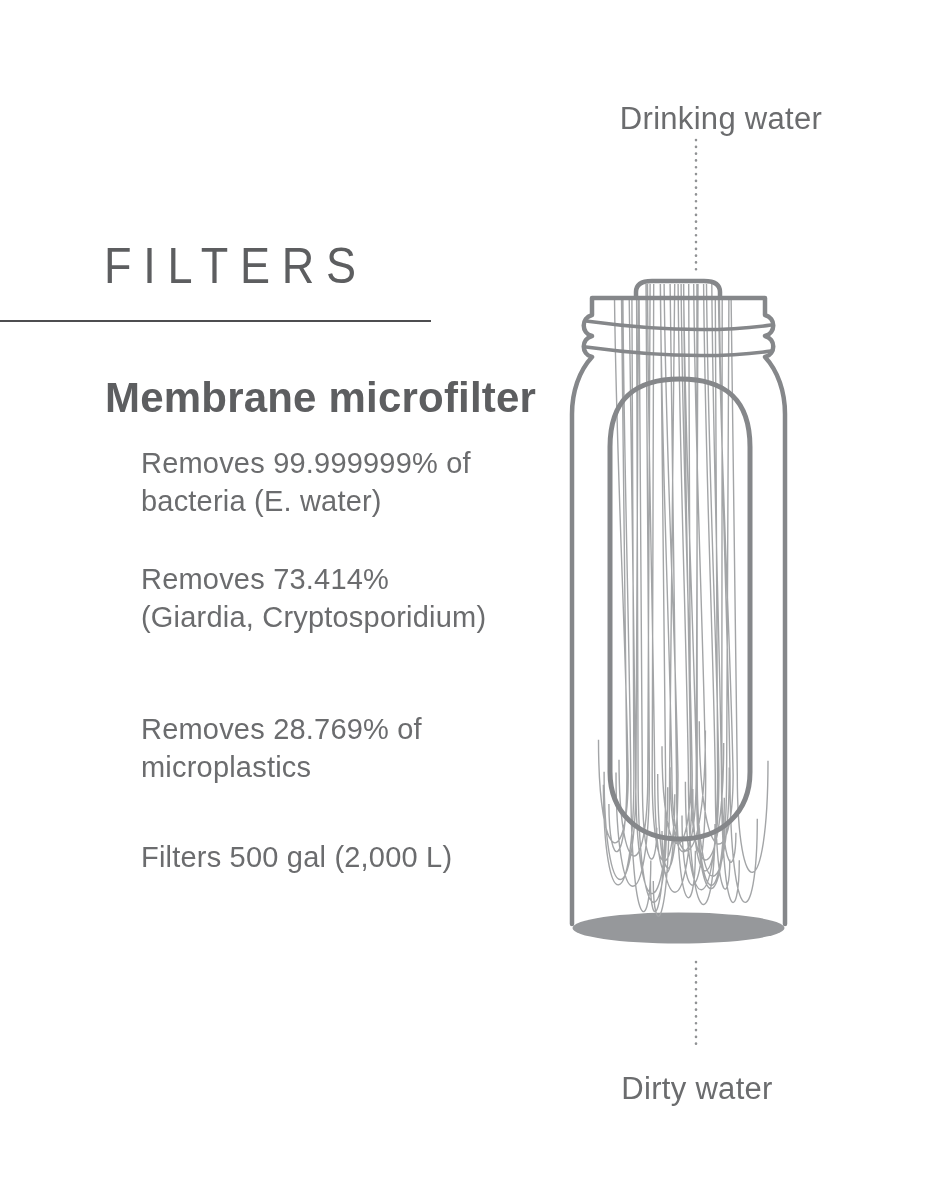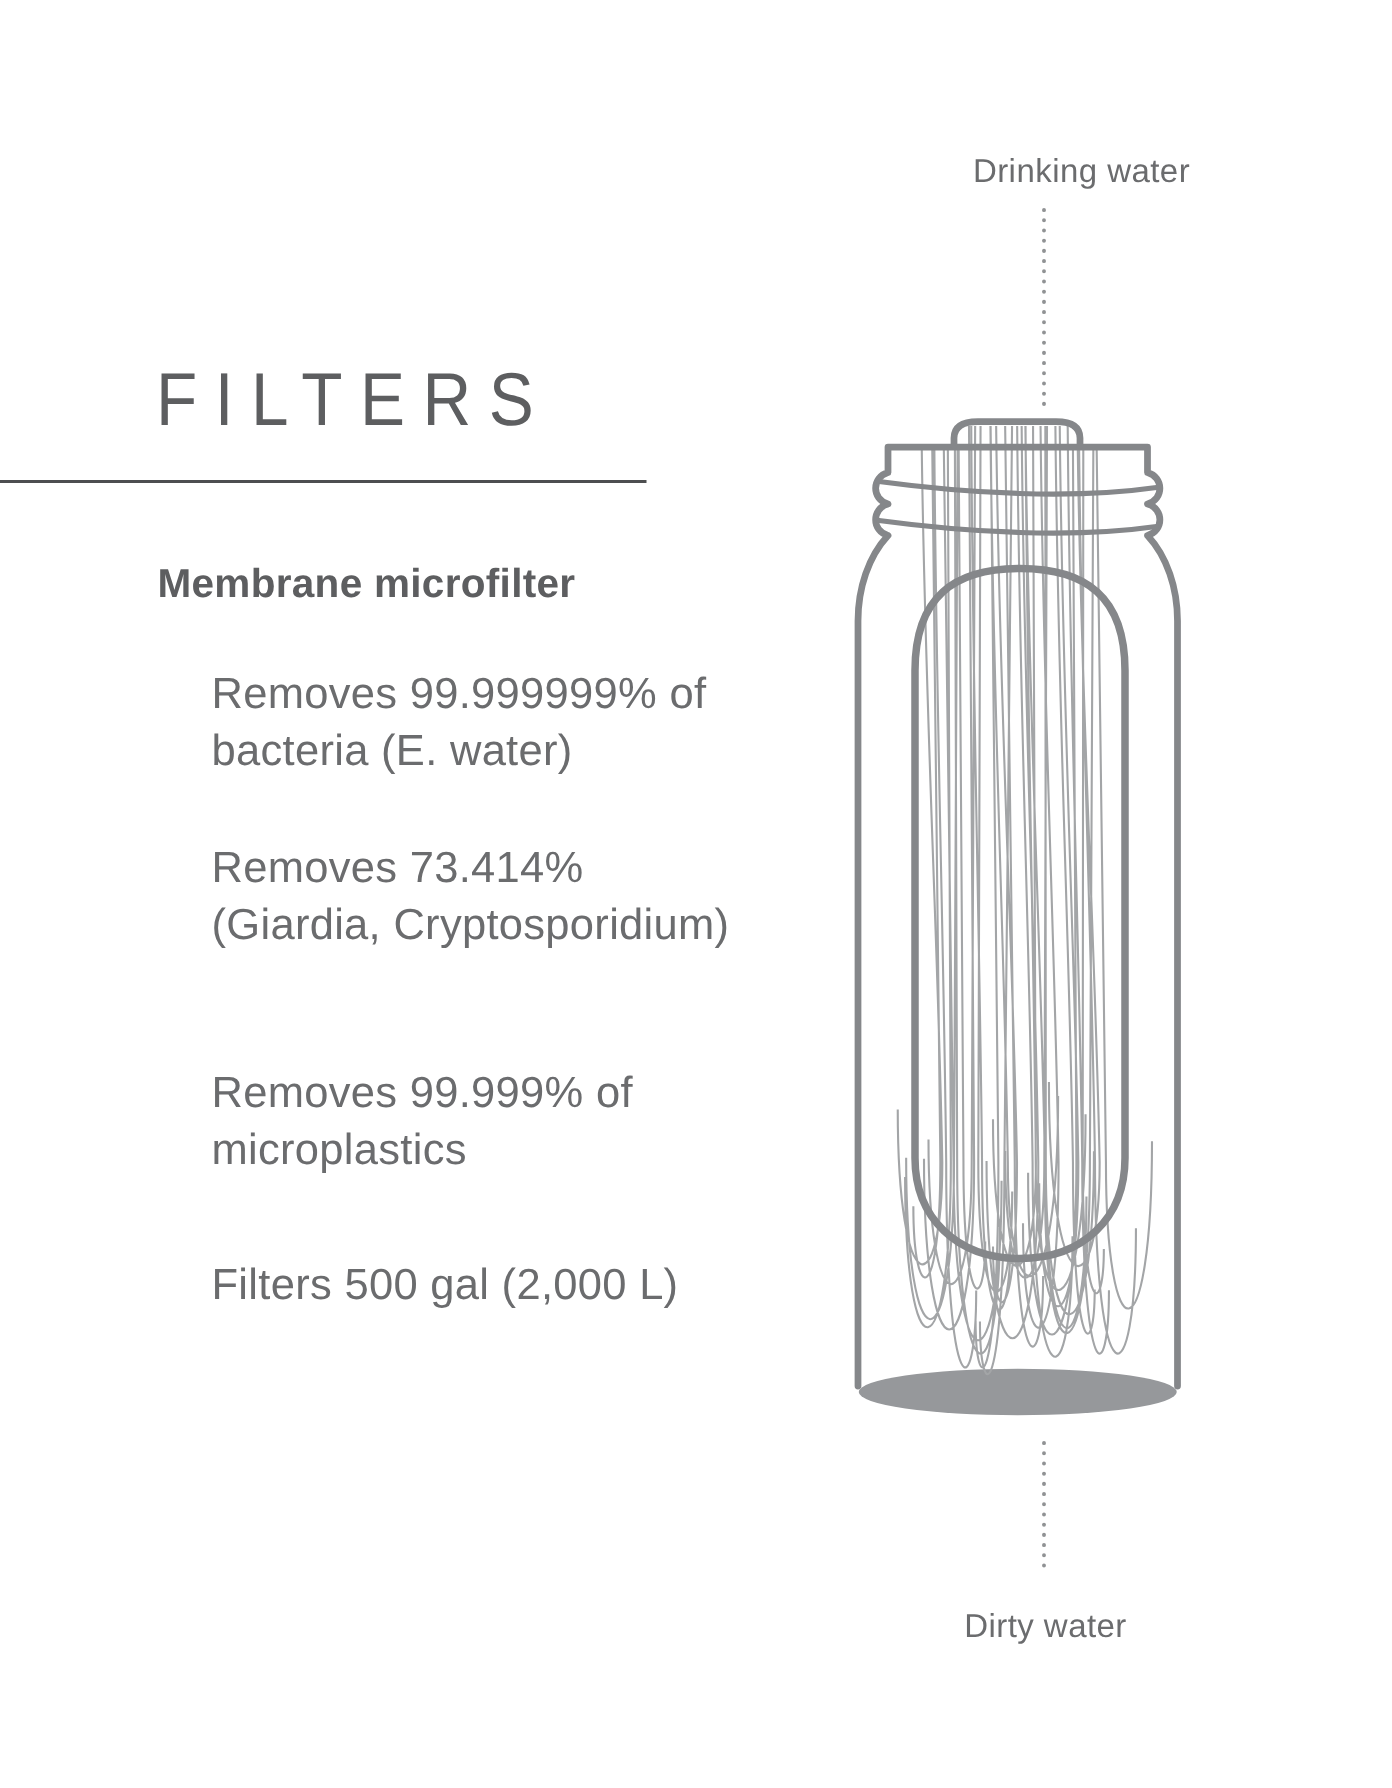--- a/index.html
+++ b/index.html
@@ -30,40 +30,40 @@
     left: 0;
     top: 320px;
     width: 431px;
     height: 2px;
     background: var(--divider, #4d4e50);
   }
   .subtitle {
     position: absolute;
     left: 105px;
     top: 374px;
-    font-size: 27px;
+    font-size: 42px;
     font-weight: 700;
     letter-spacing: 0.2px;
     color: var(--heading, #5d5e60);
     white-space: nowrap;
   }
   .spec {
     position: absolute;
     left: 104px;
     font-size: 29px;
     line-height: 38px;
     letter-spacing: 0.2px;
     color: var(--body-text, #6b6c6e);
     white-space: nowrap;
     margin-left: 37px;
   }
   .water-label {
     position: absolute;
     transform: translateX(-50%);
-    font-size: 22px;
+    font-size: 31px;
     letter-spacing: 0.3px;
     color: var(--body-text, #6b6c6e);
     white-space: nowrap;
     text-align: right;
   }
   svg.illustration { position: absolute; left: 0; top: 0; }
 
   .outline   { stroke: var(--outline, #85878a); stroke-width: 4.5; fill: none; stroke-linejoin: round; stroke-linecap: round; }
   .cartridge { stroke: var(--outline, #85878a); stroke-width: 5;   fill: none; }
   .threads   { stroke: var(--outline, #85878a); stroke-width: 3.5; fill: none; stroke-linecap: round; }
@@ -84,21 +84,21 @@
     <div>Removes 99.999999% of</div>
     <div>bacteria (E. water)</div>
   </div>
 
   <div class="spec" style="top:560px">
     <div>Removes 73.414%</div>
     <div>(Giardia, Cryptosporidium)</div>
   </div>
 
   <div class="spec" style="top:710px">
-    <div>Removes 99.999% of</div>
+    <div>Removes 28.769% of</div>
     <div>microplastics</div>
   </div>
 
   <div class="spec" style="top:838px">
     <div>Filters 500 gal (2,000 L)</div>
   </div>
 
   <svg class="illustration" width="928" height="1192" viewBox="0 0 928 1192" aria-hidden="true">
 
     <line class="dotted" x1="696" y1="140" x2="696" y2="272"></line>

